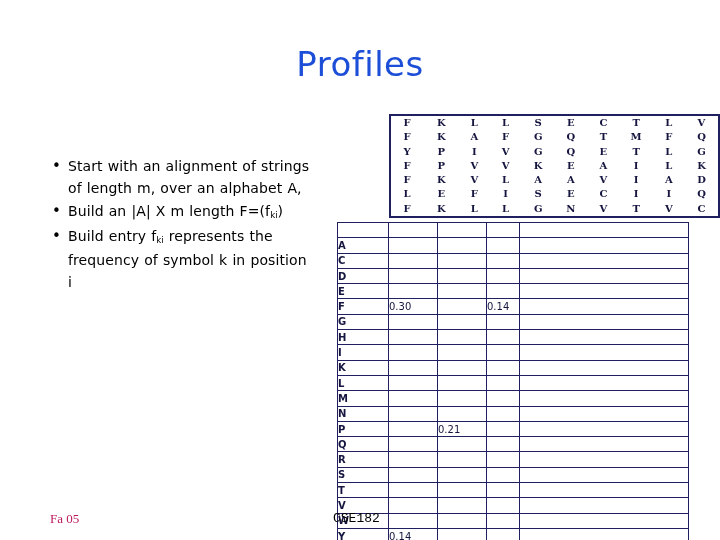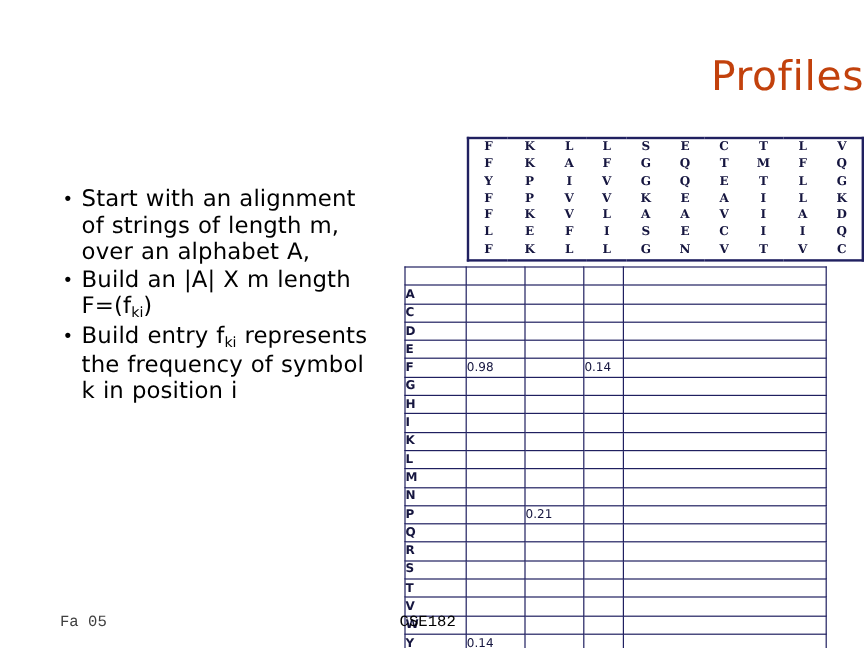--- a/index.html
+++ b/index.html
@@ -15,26 +15,26 @@
     font-family: "DejaVu Sans", sans-serif;
     color: #000000;
   }
 
   
   #slide-title {
     position: absolute;
     left: 0;
     top: 44px;
     width: 720px;
-    text-align: right;
+    text-align: center;
     font-family: "DejaVu Sans", sans-serif;
     font-size: 34px;
     font-weight: 500;
     letter-spacing: 0.5px;
-    color: #c2410c;
+    color: #1d4ed8;
     line-height: 40px;
   }
 
   
   #bullet-list {
     position: absolute;
     left: 44px;
     top: 155px;
     width: 270px;
   }
@@ -47,21 +47,21 @@
     width: 24px;
     flex: 0 0 24px;
     font-size: 15px;
     line-height: 22px;
     text-align: left;
     padding-left: 8px;
     box-sizing: border-box;
   }
   .bullet-text {
     flex: 1 1 auto;
-    font-size: 19px;
+    font-size: 14px;
     line-height: 22px;
     letter-spacing: 0.1px;
     font-family: "DejaVu Sans", sans-serif;
     word-spacing: 0.5px;
   }
   .bullet-text sub {
     font-size: 0.62em;
     vertical-align: baseline;
     position: relative;
     top: 0.28em;
@@ -158,22 +158,22 @@
     border: 0;
     border-bottom: 0;
   }
 
   
   #footer-left {
     position: absolute;
     left: 50px;
     top: 511px;
     font-size: 13px;
-    font-family: Liberation Mono, monospace;
-    color: #404040;
+    font-family: Liberation Serif, serif;
+    color: #be185d;
   }
   #footer-center {
     position: absolute;
     left: 333px;
     top: 511px;
     font-size: 13px;
     font-family: Liberation Mono, monospace;
     color: #000000;
   }
 </style>
@@ -326,21 +326,21 @@
       </tr>
       <tr>
         <td class="pm-label">E</td>
         <td class="pm-cell c1"></td>
         <td class="pm-cell c2"></td>
         <td class="pm-cell c3"></td>
         <td class="pm-cell c4"></td>
       </tr>
       <tr>
         <td class="pm-label rule-top rule-bottom">F</td>
-        <td class="pm-cell c1 rule-top rule-bottom">0.98</td>
+        <td class="pm-cell c1 rule-top rule-bottom">0.30</td>
         <td class="pm-cell c2 rule-top rule-bottom"></td>
         <td class="pm-cell c3 rule-top rule-bottom">0.14</td>
         <td class="pm-cell c4 rule-top rule-bottom"></td>
       </tr>
       <tr>
         <td class="pm-label rule-top">G</td>
         <td class="pm-cell c1 rule-top"></td>
         <td class="pm-cell c2 rule-top"></td>
         <td class="pm-cell c3 rule-top"></td>
         <td class="pm-cell c4 rule-top"></td>

